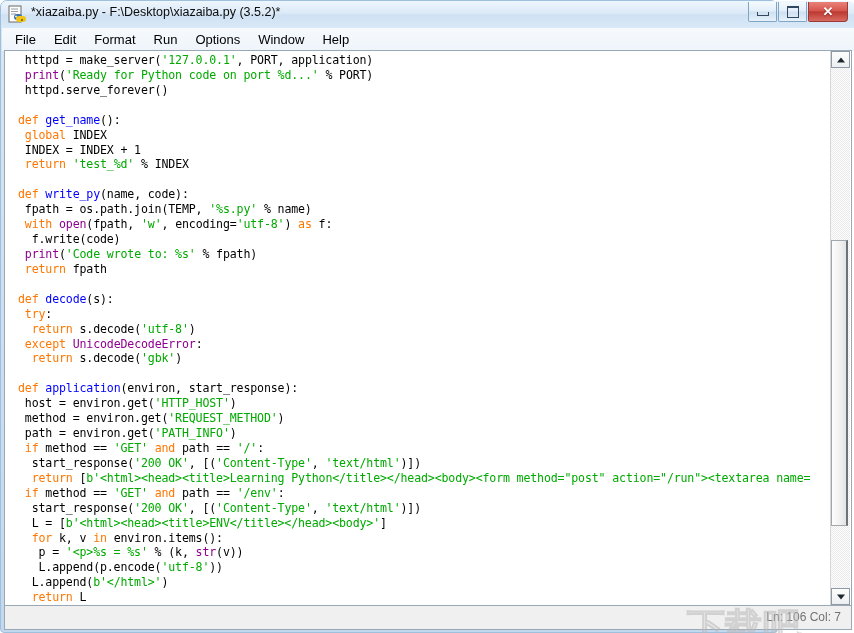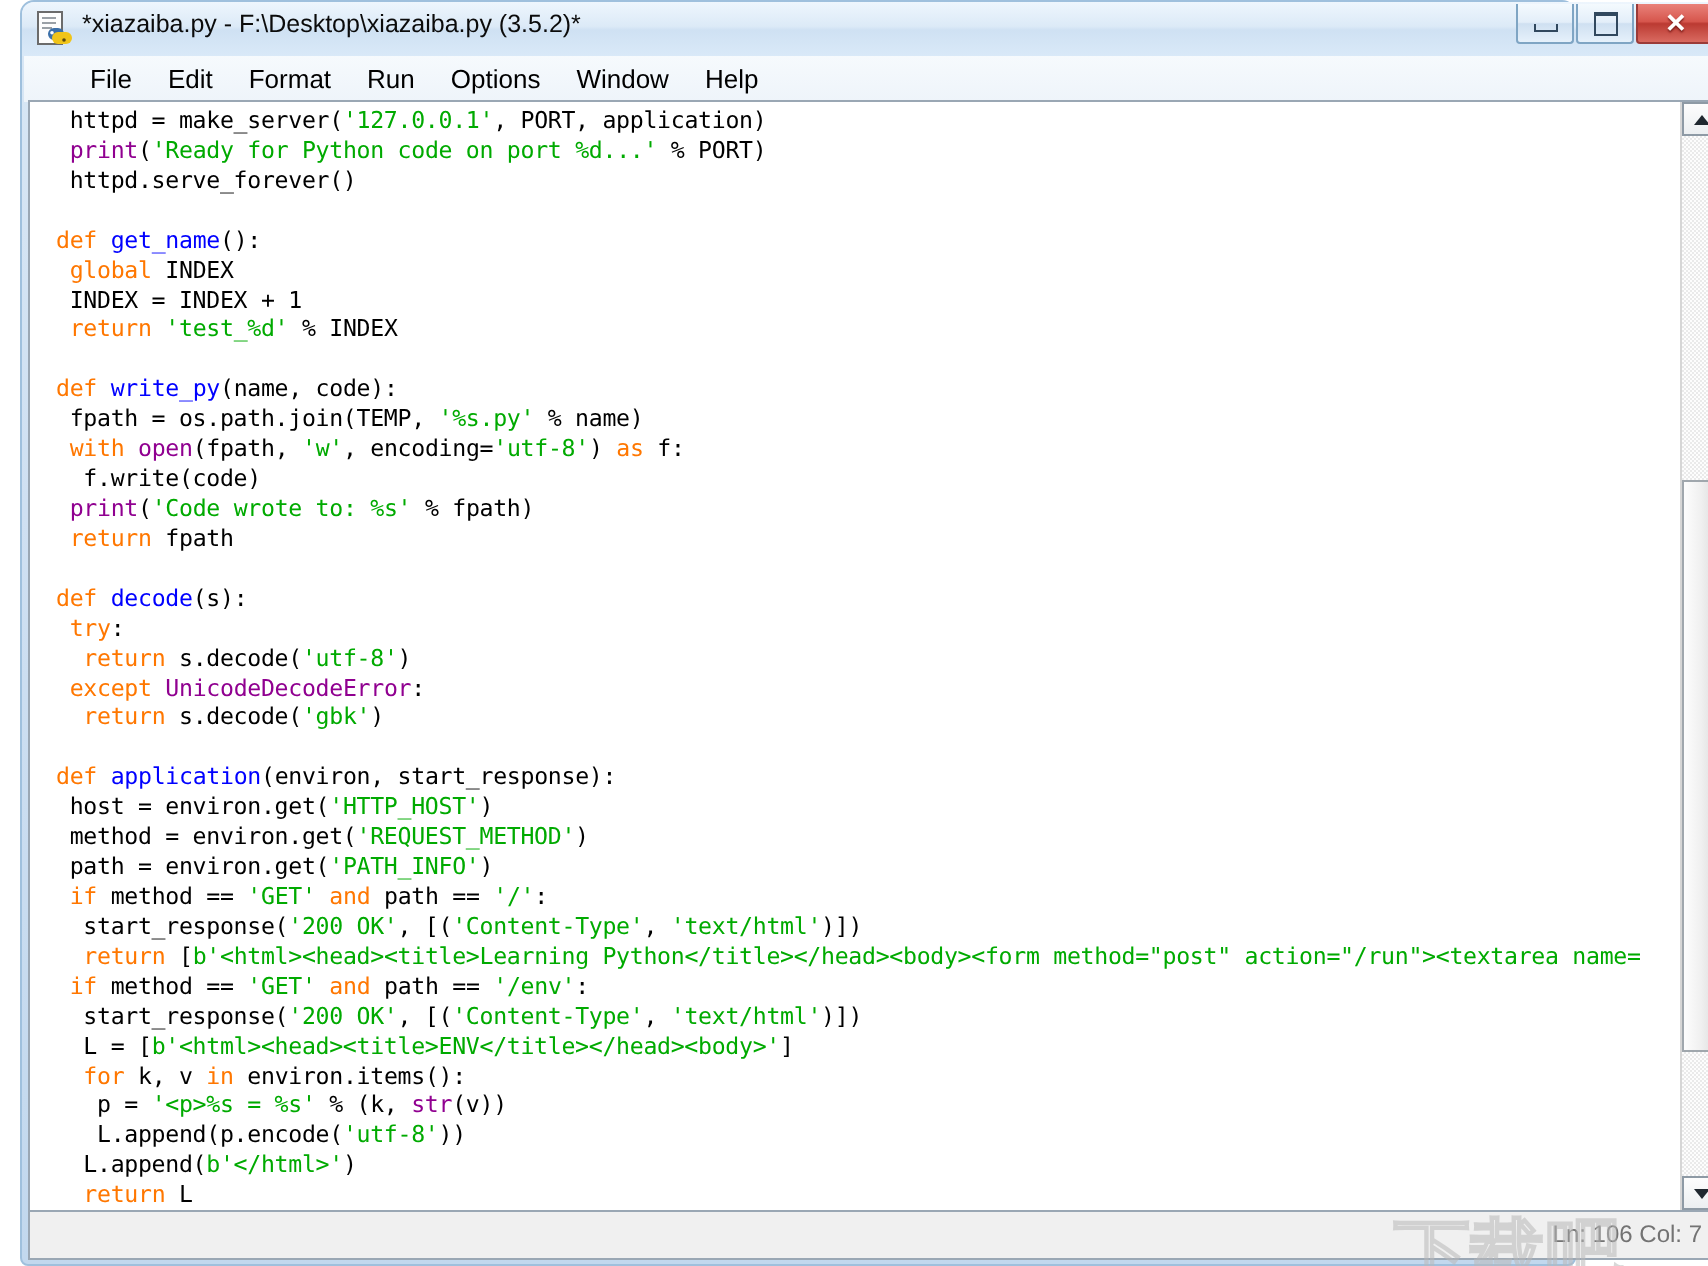--- a/index.html
+++ b/index.html
@@ -10,21 +10,21 @@
   body {
     width: 854px;
     height: 633px;
     overflow: hidden;
     font-family: "Liberation Sans", sans-serif;
   }
 
   
   #window {
     position: absolute;
-    left: 10px; top: 0;
+    left: 0; top: 0;
     width: 778px;
     height: 633px;
     box-sizing: border-box;
     background: linear-gradient(to bottom, #d8e7f5 0%, #cfe0f2 40%, #c2d8ee 100%);
     border: 1px solid #9fc0dd;
     border-radius: 7px 7px 4px 4px;
     padding: 0;
   }
 
   
@@ -104,21 +104,21 @@
 
   
   #menubar {
     position: absolute;
     left: 1px; top: 27px;
     width: 852px;
     height: 23px;
     background: linear-gradient(to bottom, #f6fafd 0%, #eef4fa 100%);
     display: flex;
     align-items: center;
-    padding-left: 24px;
+    padding-left: 4px;
     box-sizing: border-box;
   }
   .menu-item {
     font-size: 13px;
     color: #000000;
     padding: 2px 9px;
     white-space: nowrap;
     cursor: default;
     font-family: "Liberation Sans", sans-serif;
   }

